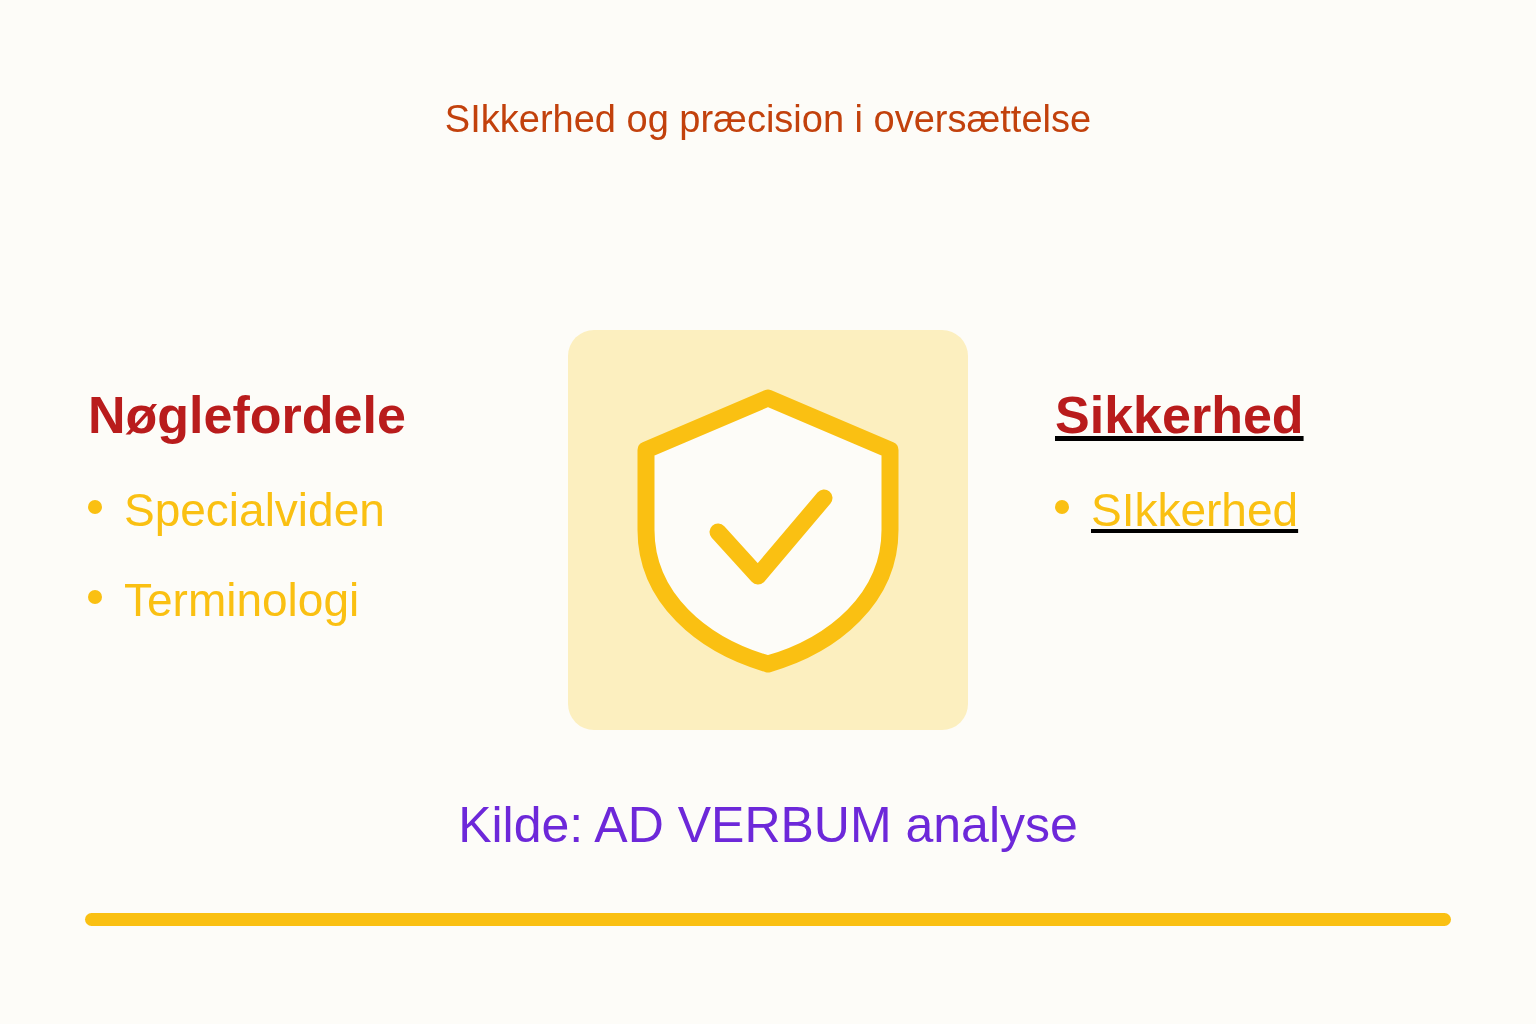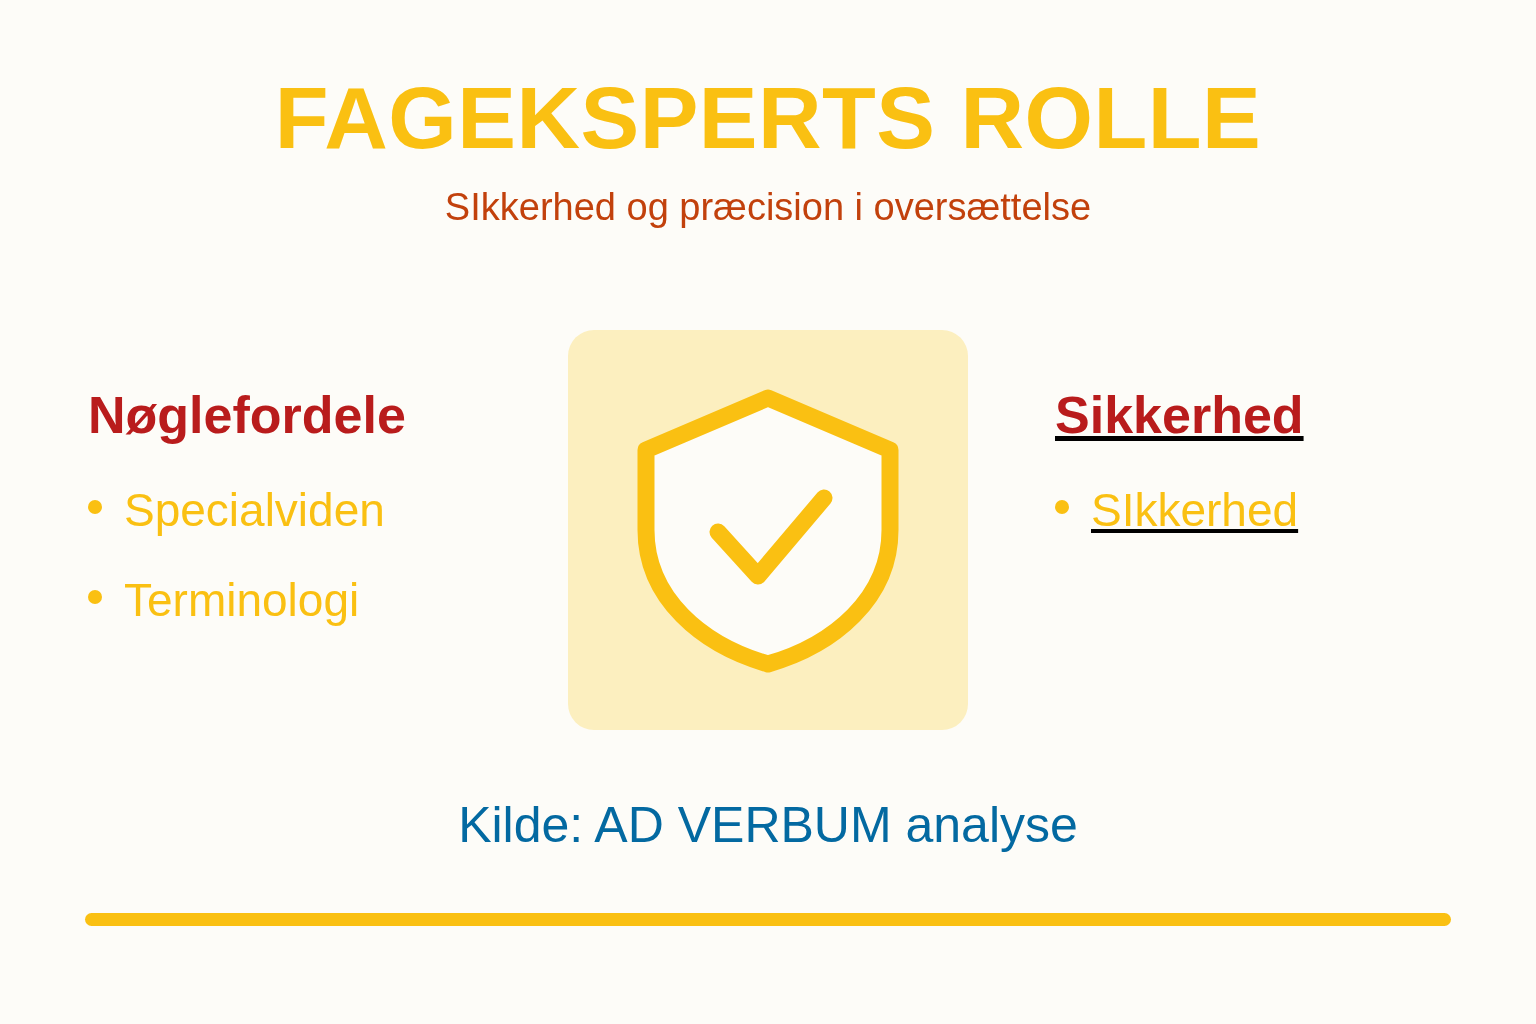--- a/index.html
+++ b/index.html
@@ -106,21 +106,21 @@
 
   
   .source {
     position: absolute;
     top: 800px;
     left: 0;
     width: 1536px;
     text-align: center;
     font-size: 50px;
     font-weight: 400;
-    color: #0369a1;
+    color: #6d28d9;
     line-height: 1.0;
     white-space: nowrap;
   }
 
   
   .rule {
     position: absolute;
     left: 85px;
     top: 913px;
     width: 1366px;
@@ -128,21 +128,20 @@
     background: #FAC012;
     border-radius: 7px;
   }
 </style>
 </head>
 <body>
 
 <div class="slide">
 
   <div class="header">
-    <h1 class="title">FAGEKSPERTS ROLLE</h1>
     <p class="subtitle">SIkkerhed og præcision i oversættelse</p>
   </div>
 
   <div class="col col-left">
     <h2 class="col-heading">Nøglefordele</h2>
     <ul class="bullet-list">
       <li class="bullet-item">
         <span class="bullet-dot"></span>
         <span>Specialviden</span>
       </li>

